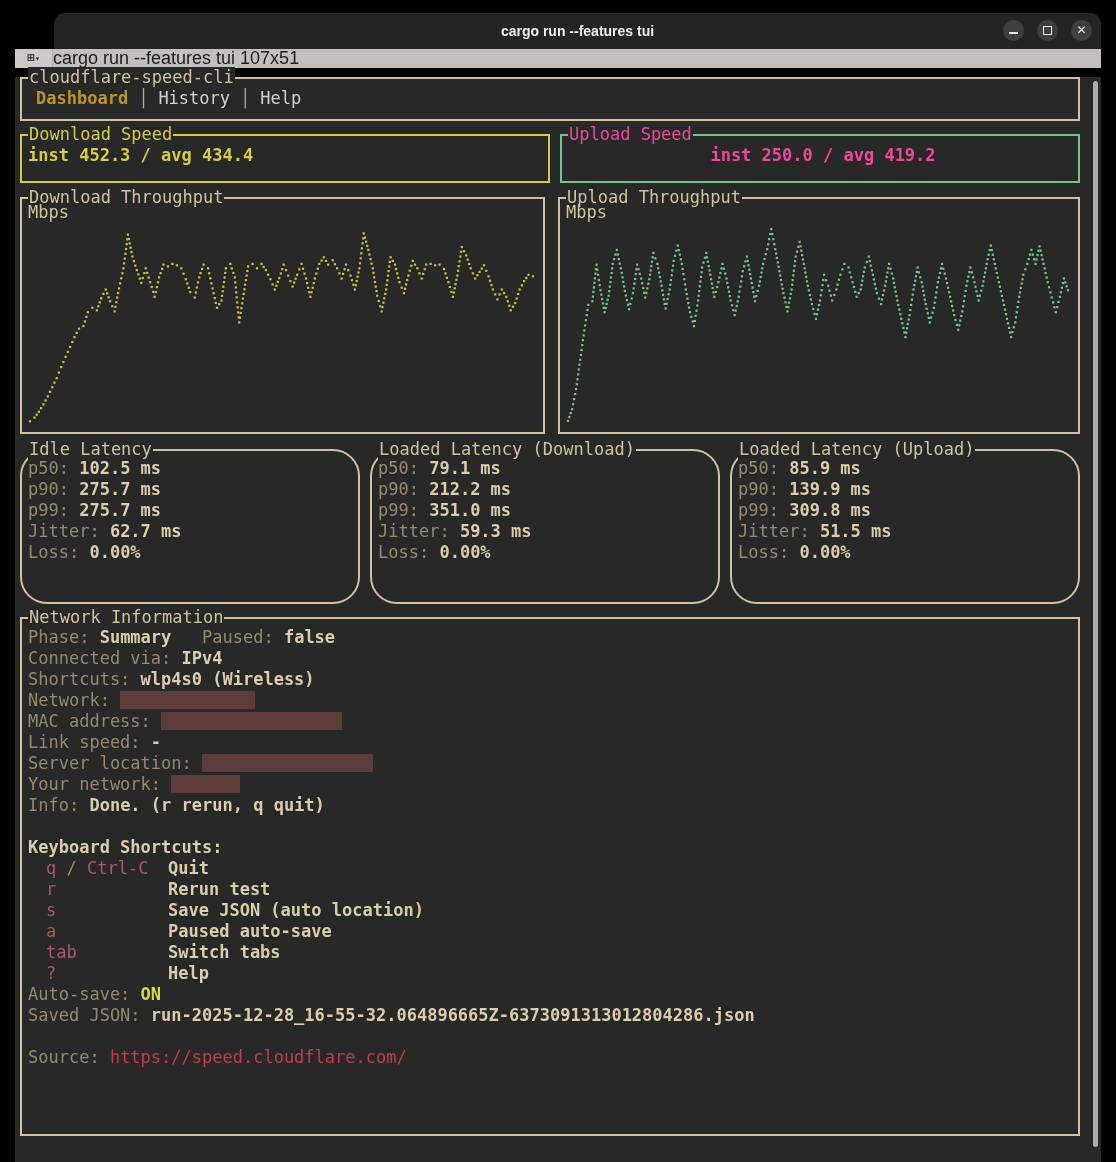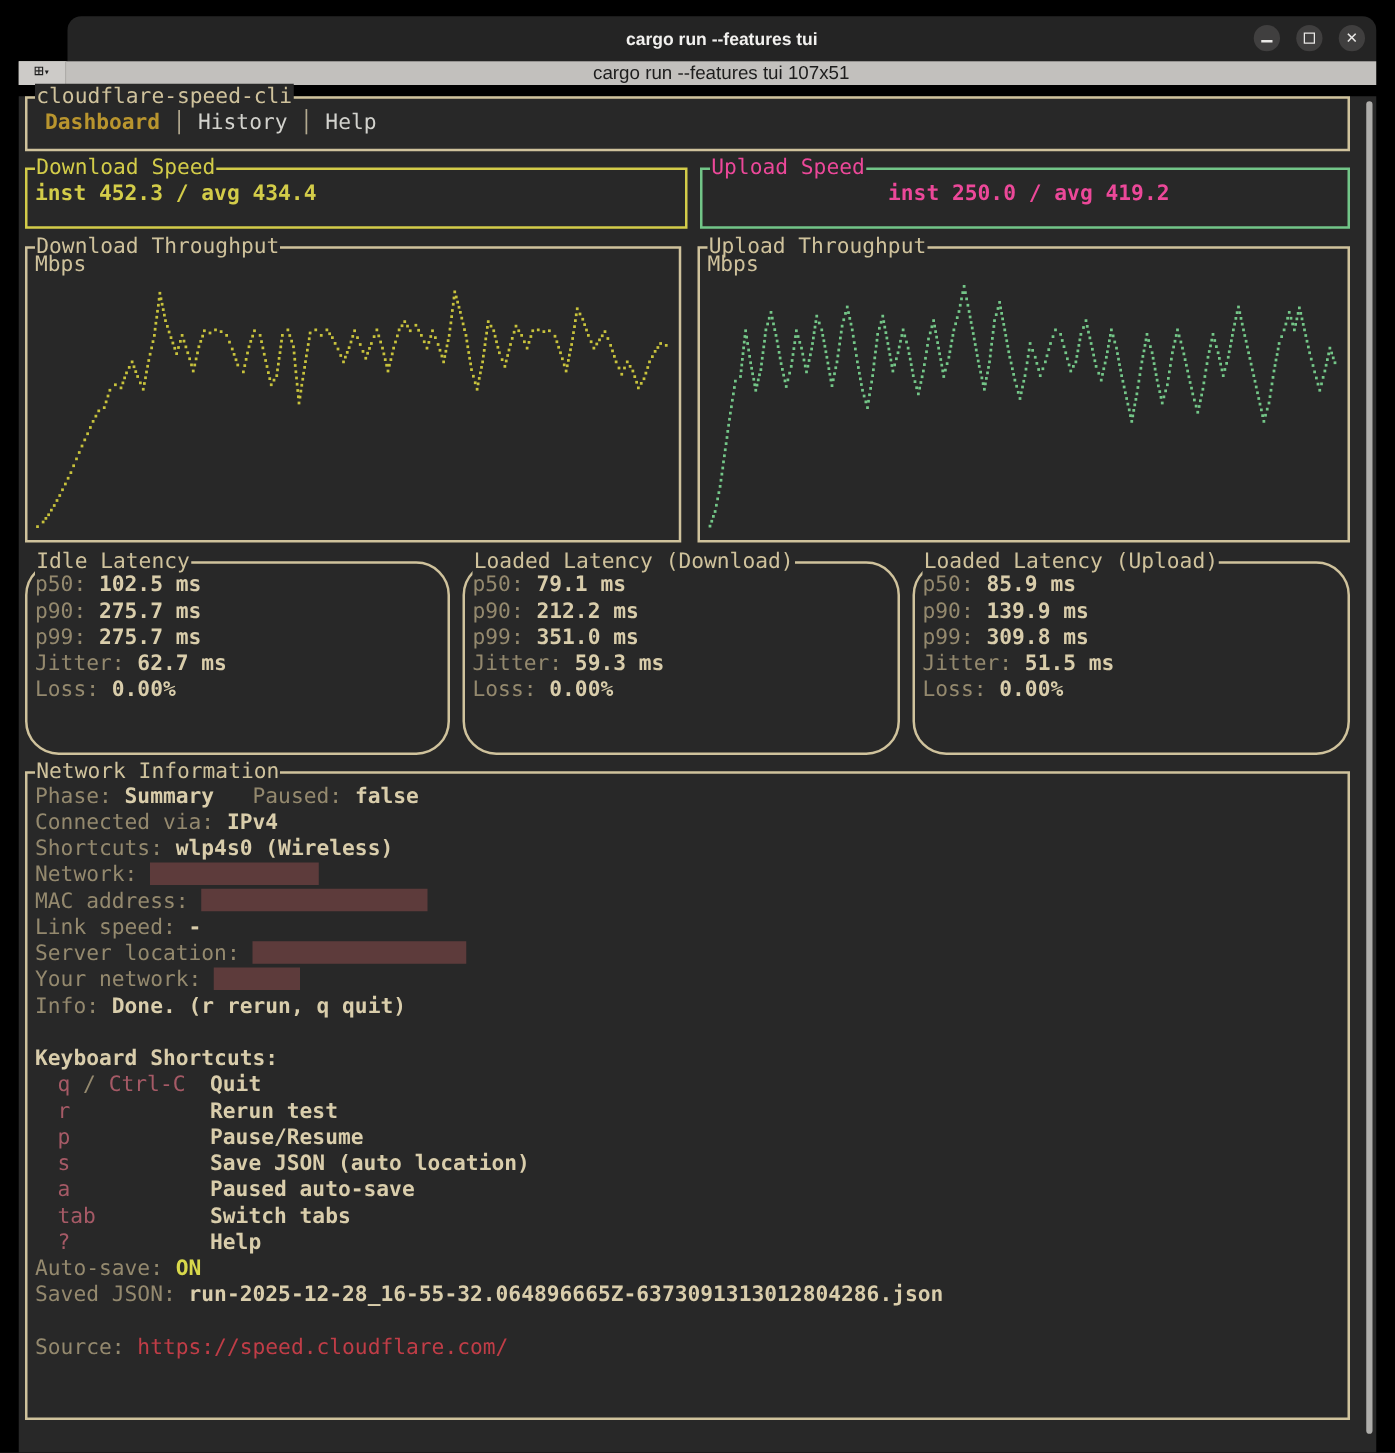--- a/index.html
+++ b/index.html
@@ -18,22 +18,22 @@
   .g-min { position:absolute; left:6px; top:12px; width:9px; height:2px; background:#e9e8e6; }
   .g-max { position:absolute; left:6px; top:6px; width:9px; height:9px; border:1.5px solid #e9e8e6; }
   .g-close { position:absolute; left:0; top:0; width:21px; height:21px; line-height:21px; text-align:center;
              color:#e9e8e6; font-size:12px; font-family:"DejaVu Sans", sans-serif; }
 
   
   .tabbar { position:relative; height:19px; background:#c2c0bd; display:flex; }
   .tabbar-icon { width:38px; height:19px; background:#cdcbc8; color:#1e1e1e; font-size:13px;
                  line-height:18px; text-align:center; border-right:1px solid #aeaca9; cursor:default; }
   .tabbar-icon .caret { font-size:8px; vertical-align:1px; }
-  .tabbar-title { flex:1; text-align:center; color:#1d1d1d; font-family:"Liberation Sans", sans-serif;
-                  font-size:15px; line-height:19px; }
+  .tabbar-title { flex:1; text-align:left; color:#1d1d1d; font-family:"Liberation Sans", sans-serif;
+                  font-size:18px; line-height:19px; }
 
   
   .term { position:relative; height:1144px; background:#282828; border-radius:0 0 4px 4px;
           padding-left:5px; font-size:17px; color:#d9cdab; }
   .term-scrollbar { position:absolute; right:3px; top:4px; width:5px; height:1066px;
                     background:#aeadaa; border-radius:3px; }
 
   
   .box { position:relative; border:2px solid #cfc29c; }
   .btitle { position:absolute; top:-12px; left:6px; background:#282828; padding:0 1px;
@@ -980,21 +980,20 @@
         <div class="line"><span class="dim">Network: </span><span class="redact w135"></span></div>
         <div class="line"><span class="dim">MAC address: </span><span class="redact w181"></span></div>
         <div class="line"><span class="dim">Link speed: </span><span class="val">-</span></div>
         <div class="line"><span class="dim">Server location: </span><span class="redact w171"></span></div>
         <div class="line"><span class="dim">Your network: </span><span class="redact w69"></span></div>
         <div class="line"><span class="dim">Info: </span><span class="val">Done.</span><span class="val"> (r rerun, q quit)</span></div>
         <div class="blank"></div>
         <div class="line val">Keyboard Shortcuts:</div>
         <div class="line"><span class="sc-key"><span class="rose">q</span><span class="dim"> / </span><span class="rose">Ctrl-C</span></span><span class="val">Quit</span></div>
         <div class="line"><span class="sc-key"><span class="rose">r</span></span><span class="val">Rerun test</span></div>
-        <div class="line"><span class="sc-key"><span class="rose">p</span></span><span class="val">Pause/Resume</span></div>
         <div class="line"><span class="sc-key"><span class="rose">s</span></span><span class="val">Save JSON (auto location)</span></div>
         <div class="line"><span class="sc-key"><span class="rose">a</span></span><span class="val">Paused auto-save</span></div>
         <div class="line"><span class="sc-key"><span class="rose">tab</span></span><span class="val">Switch tabs</span></div>
         <div class="line"><span class="sc-key"><span class="rose">?</span></span><span class="val">Help</span></div>
         <div class="line"><span class="dim">Auto-save: </span><span class="ylw-b">ON</span></div>
         <div class="line"><span class="dim">Saved JSON: </span><span class="val">run-2025-12-28_16-55-32.064896665Z-6373091313012804286.json</span></div>
         <div class="blank"></div>
         <div class="line"><span class="dim">Source: </span><span class="red">https://speed.cloudflare.com/</span></div>
       </div>
 

